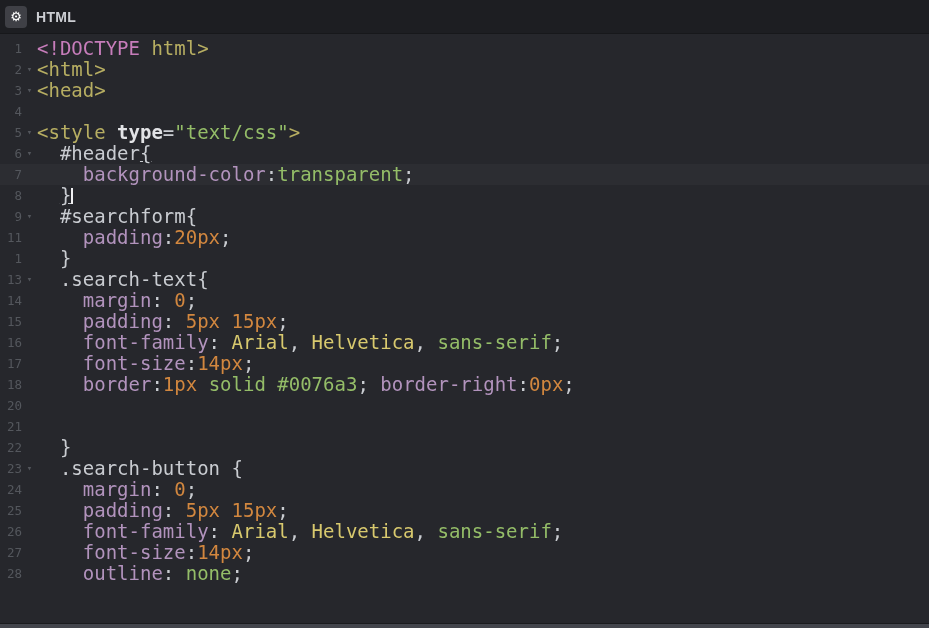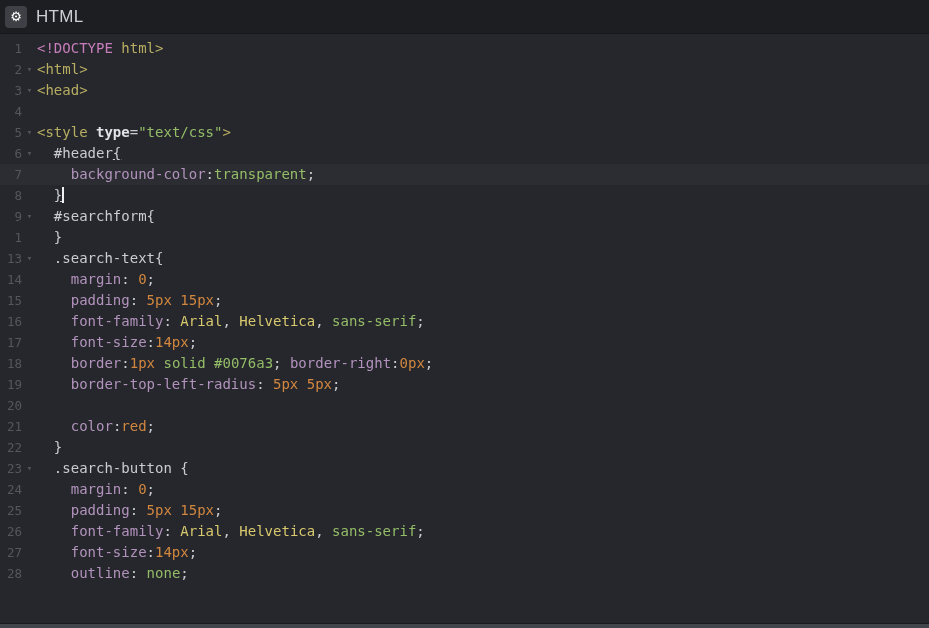--- a/index.html
+++ b/index.html
@@ -16,37 +16,37 @@
   .panel-header{
     height:34px;background:var(--header-bg);border-bottom:1px solid #17181b;
     display:flex;align-items:center;padding-left:5px;
   }
   .gear-btn{
     width:22px;height:22px;border:none;border-radius:4px;background:var(--gear-button-bg);
     color:var(--gear-icon);font-size:13px;line-height:22px;text-align:center;cursor:pointer;
     display:inline-block;padding:0;
   }
   .panel-title{
-    color:var(--title-text);font-weight:normal;font-size:17px;margin-left:9px;letter-spacing:.3px;
+    color:var(--title-text);font-weight:bold;font-size:14px;margin-left:9px;letter-spacing:.3px;
   }
 
   .code-area{
     position:absolute;top:35px;left:0;right:0;bottom:5px;overflow:hidden;
     font-family:"DejaVu Sans Mono","Liberation Mono",monospace;padding-top:3px;
   }
   .line{display:flex;height:21px;line-height:21px;}
   .line.active{background:var(--active-line-bg);}
   .gutter-num{
     flex:none;width:22px;text-align:right;color:var(--gutter-text);font-size:12.5px;
   }
   .fold{
     flex:none;width:15px;text-align:center;color:var(--fold-arrow);font-size:9px;
     line-height:21px;
   }
-  .code{white-space:pre;font-size:14px;color:var(--default-text);}
+  .code{white-space:pre;font-size:19px;color:var(--default-text);}
   .tk-plain{color:var(--default-text);}
   .tk-meta{color:var(--doctype);}
   .tk-tag{color:var(--tag);}
   .tk-attr{color:var(--attribute);font-weight:bold;}
   .tk-str{color:var(--string);}
   .tk-prop{color:var(--property);}
   .tk-val{color:var(--value);}
   .tk-num{color:var(--number);}
   .tk-fname{color:var(--font-name);}
   .tk-ul{text-decoration:underline;}
@@ -109,20 +109,25 @@
       <span class="gutter-num">8</span>
       <span class="fold"></span>
       <span class="code"><span class="tk-plain">  </span><span class="tk-plain tk-ul">}</span><span class="caret"></span></span>
     </div>
     <div class="line">
       <span class="gutter-num">9</span>
       <span class="fold">▾</span>
       <span class="code"><span class="tk-plain">  #searchform{</span></span>
     </div>
     <div class="line">
+      <span class="gutter-num">11</span>
+      <span class="fold"></span>
+      <span class="code"><span class="tk-plain">    </span><span class="tk-prop">padding</span><span class="tk-plain">:</span><span class="tk-num">20px</span><span class="tk-plain">;</span></span>
+    </div>
+    <div class="line">
       <span class="gutter-num">1</span>
       <span class="fold"></span>
       <span class="code"><span class="tk-plain">  }</span></span>
     </div>
     <div class="line">
       <span class="gutter-num">13</span>
       <span class="fold">▾</span>
       <span class="code"><span class="tk-plain">  .search-text{</span></span>
     </div>
     <div class="line">
@@ -144,32 +149,26 @@
       <span class="gutter-num">17</span>
       <span class="fold"></span>
       <span class="code"><span class="tk-plain">    </span><span class="tk-prop">font-size</span><span class="tk-plain">:</span><span class="tk-num">14px</span><span class="tk-plain">;</span></span>
     </div>
     <div class="line">
       <span class="gutter-num">18</span>
       <span class="fold"></span>
       <span class="code"><span class="tk-plain">    </span><span class="tk-prop">border</span><span class="tk-plain">:</span><span class="tk-num">1px</span><span class="tk-plain"> </span><span class="tk-val">solid</span><span class="tk-plain"> </span><span class="tk-val">#0076a3</span><span class="tk-plain">; </span><span class="tk-prop">border-right</span><span class="tk-plain">:</span><span class="tk-num">0px</span><span class="tk-plain">;</span></span>
     </div>
     <div class="line">
-      <span class="gutter-num">19</span>
-      <span class="fold"></span>
-      <span class="code"><span class="tk-plain">    </span><span class="tk-prop">border-top-left-radius</span><span class="tk-plain">: </span><span class="tk-num">5px</span><span class="tk-plain"> </span><span class="tk-num">5px</span><span class="tk-plain">;</span></span>
-    </div>
-    <div class="line">
       <span class="gutter-num">20</span>
       <span class="fold"></span>
     </div>
     <div class="line">
       <span class="gutter-num">21</span>
       <span class="fold"></span>
-      <span class="code"><span class="tk-plain">    </span><span class="tk-prop">color</span><span class="tk-plain">:</span><span class="tk-num">red</span><span class="tk-plain">;</span></span>
     </div>
     <div class="line">
       <span class="gutter-num">22</span>
       <span class="fold"></span>
       <span class="code"><span class="tk-plain">  }</span></span>
     </div>
     <div class="line">
       <span class="gutter-num">23</span>
       <span class="fold">▾</span>
       <span class="code"><span class="tk-plain">  .search-button </span><span class="tk-plain">{</span></span>

